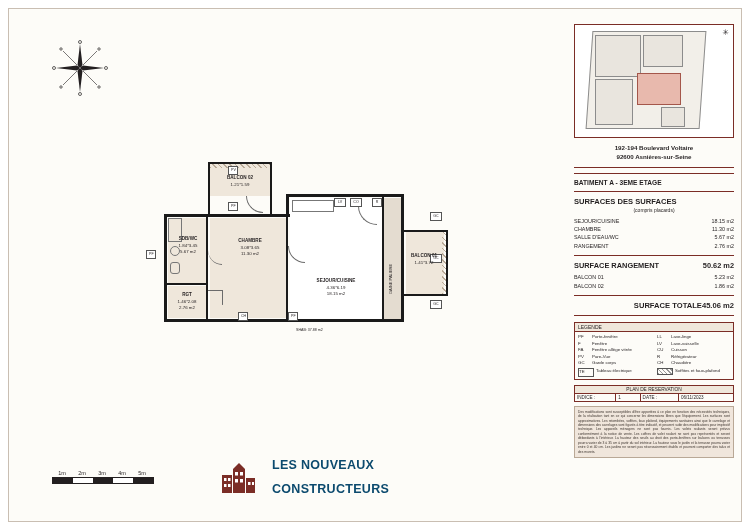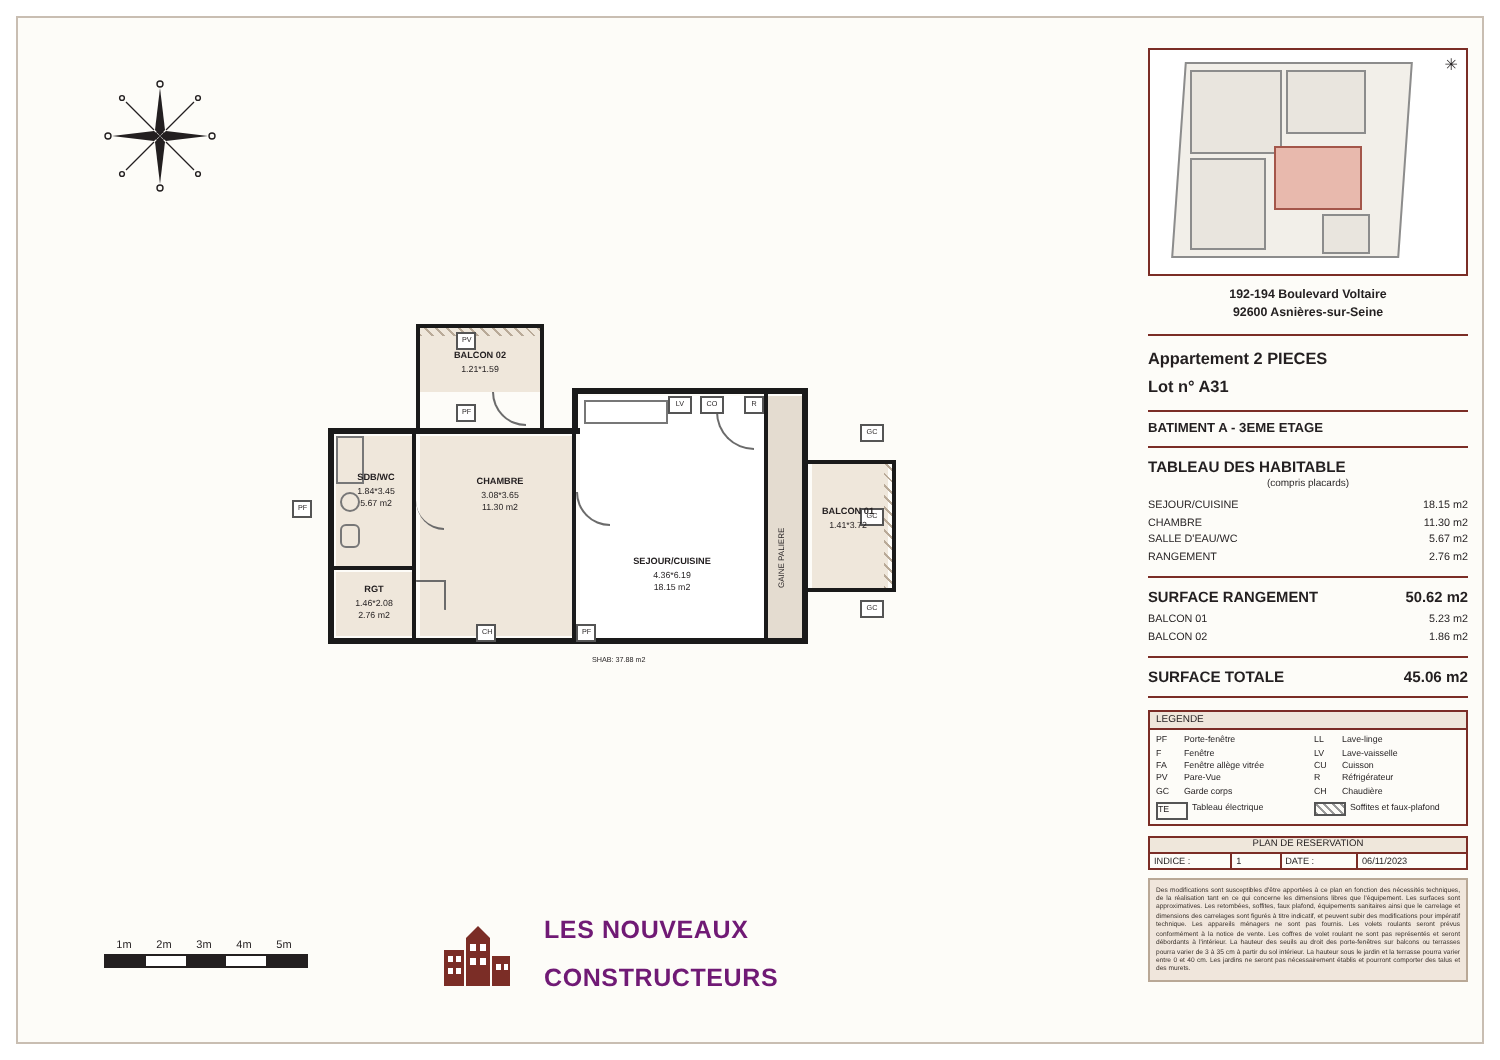--- a/index.html
+++ b/index.html
@@ -32,41 +32,41 @@
   .scale .nums{display:flex;font-size:5.5px;color:#231f20;}
   .scale .nums span{width:20px;text-align:center;}
   .scale .bar{display:flex;height:5px;margin-top:1px;border:.5px solid #231f20;width:100px;}
   .scale .bar i{display:block;width:20px;height:100%;}
   .scale .bar i:nth-child(odd){background:#231f20;}
   .scale .bar i:nth-child(even){background:#fff;}
 
   
   .logo{position:absolute;left:220px;top:455px;width:230px;height:45px;display:flex;align-items:center;gap:8px;}
   .logo .mark{width:44px;height:34px;position:relative;}
-  .logo .txt{color:#701a75;font-weight:bold;line-height:1.05;}
+  .logo .txt{color:#0c4a6e;font-weight:bold;line-height:1.05;}
   .logo .txt .l1{font-size:12.5px;letter-spacing:.3px;}
   .logo .txt .l2{font-size:12.5px;letter-spacing:.3px;margin-top:11px;}
 
   
   .panel{position:absolute;right:16px;top:24px;width:160px;}
   .minimap{border:1px solid #7b2d26;background:#fff;height:112px;position:relative;overflow:hidden;}
   .mm-shape{position:absolute;background:#f2efe9;border:1px solid #8c8c8c;}
   .mm-hi{position:absolute;background:#e8b9ad;border:1px solid #a4564a;}
   .addr{margin-top:5px;text-align:center;font-size:6.2px;font-weight:bold;line-height:1.5;color:#231f20;}
   .sep{height:1px;background:#7b2d26;margin:5px 0;}
   .blk{font-size:8px;line-height:1.7;}
   .blk .b1{font-weight:bold;font-size:8.2px;}
   .blk .b2{font-weight:bold;font-size:8.2px;}
   .small{font-size:6.6px;font-weight:bold;}
   .tbl-title{font-weight:bold;font-size:7.6px;}
   .tbl-sub{font-size:5px;text-align:center;margin-top:1px;}
   .rows{margin-top:4px;font-size:5.4px;}
   .rows .row{display:flex;justify-content:space-between;line-height:1.55;}
   .tot{display:flex;justify-content:space-between;font-weight:bold;font-size:7.4px;}
-  .tot2{display:flex;justify-content:space-between;font-weight:bold;font-size:7.6px;}
+  .tot2{display:flex;justify-content:flex-end;font-weight:bold;font-size:7.6px;}
   .bal{display:flex;justify-content:space-between;font-size:5.4px;line-height:1.6;}
 
   .legend{margin-top:6px;border:.6px solid #7b2d26;}
   .legend .lt{background:#efe7db;font-size:5px;padding:1px 3px;border-bottom:.6px solid #7b2d26;}
   .legend .lg{display:flex;font-size:4.4px;padding:2px 3px;gap:6px;}
   .legend .col{flex:1;}
   .legend .li{display:flex;line-height:1.45;}
   .legend .li b{width:14px;font-weight:normal;}
 
   .resa{margin-top:5px;border:.6px solid #7b2d26;}
@@ -273,32 +273,28 @@
       <div style="position:absolute;right:4px;top:3px;font-size:8px;color:#231f20;">✳</div>
     </div>
 
     <div class="addr">
       <div>192-194 Boulevard Voltaire</div>
       <div>92600 Asnières-sur-Seine</div>
     </div>
 
     <div class="sep"></div>
 
-    <div class="blk">
-      <div class="b1">Appartement 2 PIECES</div>
-      <div class="b2">Lot n° A31</div>
-    </div>
 
     <div class="sep"></div>
 
     <div class="small">BATIMENT A - 3EME ETAGE</div>
 
     <div class="sep"></div>
 
-    <div class="tbl-title">TABLEAU DES HABITABLE</div>
+    <div class="tbl-title">SURFACES DES SURFACES</div>
     <div class="tbl-sub">(compris placards)</div>
 
     <div class="rows">
       <div class="row">
         <span>SEJOUR/CUISINE</span>
         <span>18.15 m2</span>
       </div>
       <div class="row">
         <span>CHAMBRE</span>
         <span>11.30 m2</span>

